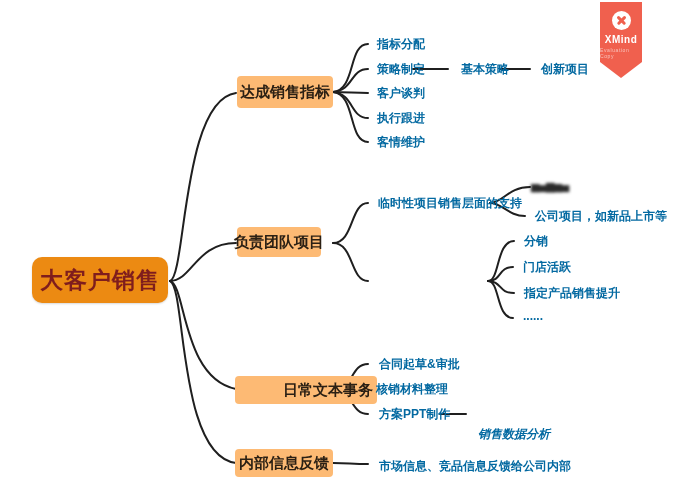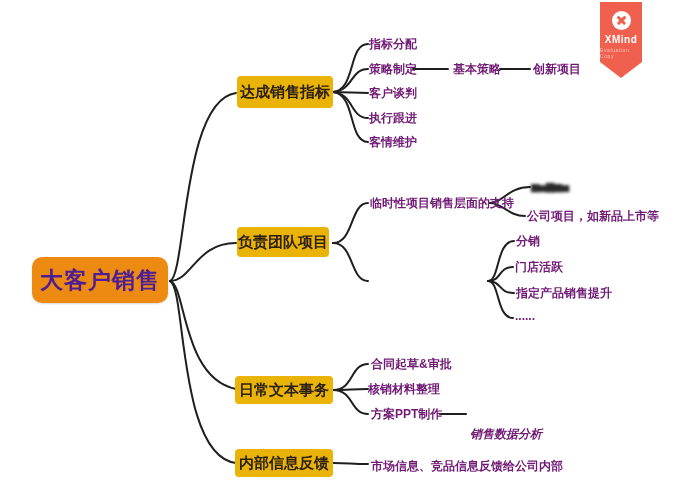--- a/index.html
+++ b/index.html
@@ -3,37 +3,37 @@
 <meta charset="utf-8">
 <style>
   html,body{margin:0;padding:0;}
   body{font-family:"Liberation Sans","DejaVu Sans",sans-serif;background:#fff;}
   .canvas{position:relative;width:673px;height:500px;background:#ffffff;overflow:hidden;}
   .connector-layer{position:absolute;left:0;top:0;width:673px;height:500px;}
   .connector-layer path, .connector-layer line{stroke:#1f1f1f;stroke-width:2;fill:none;stroke-linecap:round;}
 
   .root-topic{
     position:absolute;left:32px;top:257px;width:136px;height:46px;
-    background:#EC8A12;border-radius:10px;color:#4c1d95;
+    background:#EC8A12;border-radius:10px;color:#7f1d1d;
     font-size:23px;font-weight:bold;text-align:center;line-height:46px;
     letter-spacing:1px;box-shadow:0 1px 2px rgba(0,0,0,0.15);
   }
   .branch-topic{
-    position:absolute;background:#eab308;border-radius:4px;color:#2b2014;
+    position:absolute;background:#fdba74;border-radius:4px;color:#2b2014;
     font-size:15px;font-weight:bold;text-align:center;
     display:flex;align-items:center;justify-content:center;white-space:nowrap;
   }
   .b0{left:237px;top:76px;width:96px;height:32px;}
-  .b1{left:237px;top:227px;width:92px;height:30px;}
-  .b2{left:235px;top:376px;width:98px;height:28px;}
+  .b1{left:237px;top:227px;width:84px;height:30px;}
+  .b2{left:235px;top:376px;width:98px;height:28px;padding-left:44px;}
   .b3{left:235px;top:449px;width:98px;height:28px;}
 
   .leaf{
-    position:absolute;font-size:12px;font-weight:600;color:#701a75;
-    white-space:nowrap;line-height:16px;
+    position:absolute;font-size:12px;font-weight:600;color:#0369a1;
+    white-space:nowrap;line-height:16px;margin-left:8px;
   }
   .redacted{
     position:absolute;font-size:11px;color:#2a2a2a;letter-spacing:-1px;
     filter:blur(1.6px);transform:scaleY(0.85);white-space:nowrap;line-height:14px;
   }
 
   .ribbon{
     position:absolute;left:600px;top:2px;width:42px;height:76px;
     background:#F0604E;
     clip-path:polygon(0 0,100% 0,100% 79%,50% 100%,0 79%);

